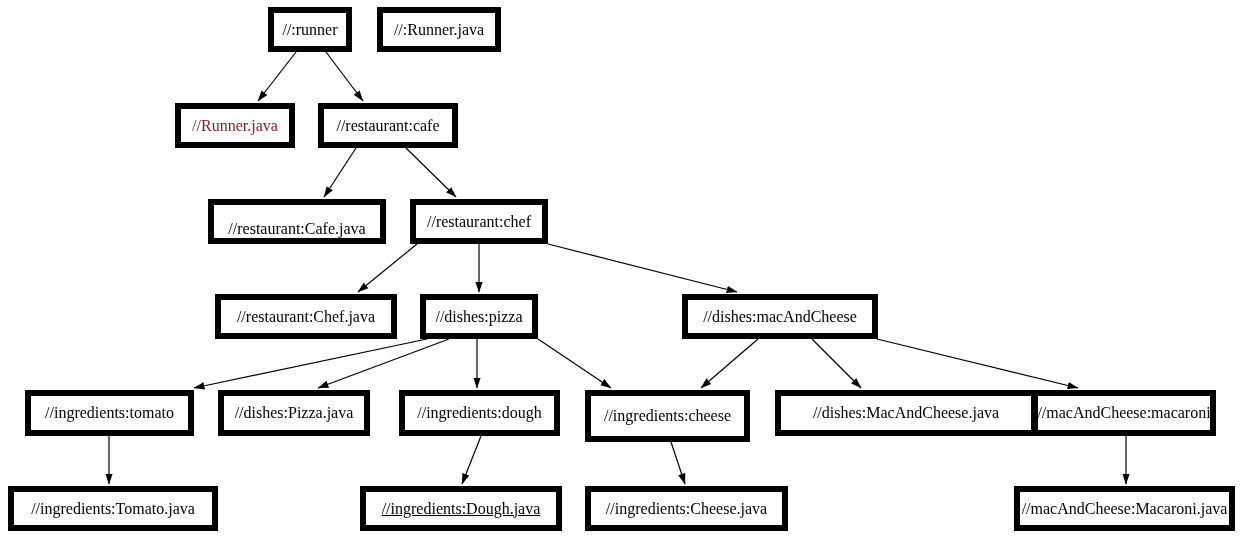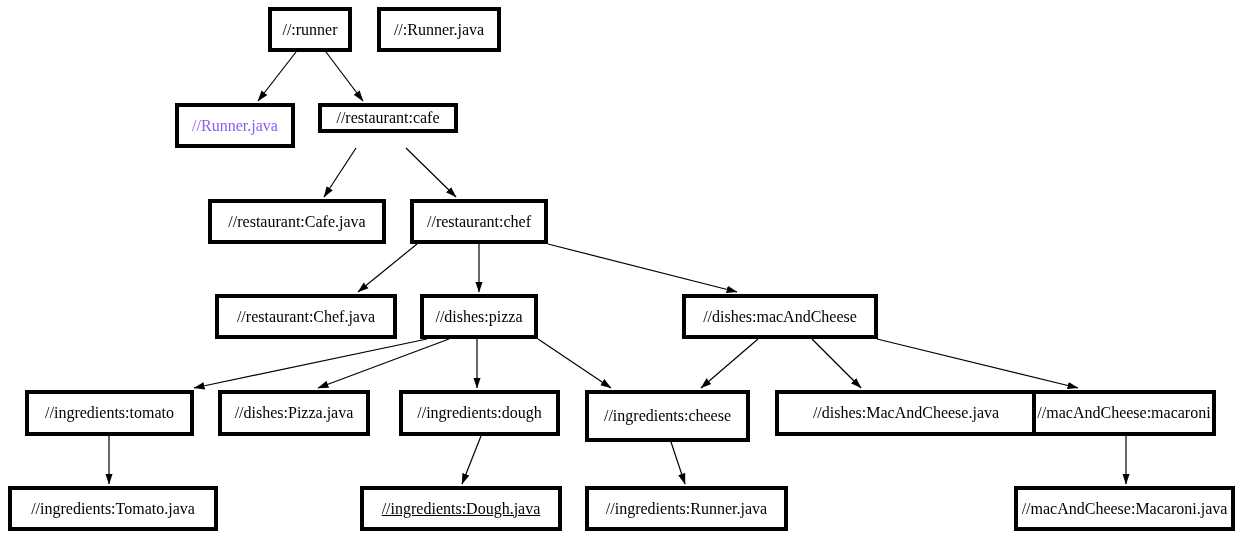--- a/index.html
+++ b/index.html
@@ -20,21 +20,21 @@
     left: 0;
     top: 0;
     width: 1242px;
     height: 539px;
     pointer-events: none;
   }
   .node {
     position: absolute;
     box-sizing: border-box;
     background: #ffffff;
-    border: 4px solid #ec4899;
+    border: 6px solid #ec4899;
     display: flex;
     align-items: center;
     justify-content: center;
     white-space: nowrap;
   }
   .node span {
     font-size: 16px;
     color: #000000;
     letter-spacing: 0px;
   }
@@ -71,26 +71,26 @@
       </g>
   </svg>
   <div id="nodes-layer">
       <div class="node" style="left: 268px; top: 7px; width: 84px; height: 45px; background: rgb(255, 255, 255); border-color: rgb(0, 0, 0);">
         <span style="color: rgb(0, 0, 0);">//:runner</span>
       </div>
       <div class="node" style="left: 377px; top: 7px; width: 124px; height: 45px; background: rgb(255, 255, 255); border-color: rgb(0, 0, 0);">
         <span style="color: rgb(0, 0, 0);">//:Runner.java</span>
       </div>
       <div class="node" style="left: 175px; top: 103px; width: 120px; height: 45px; background: rgb(255, 255, 255); border-color: rgb(0, 0, 0);">
-        <span style="color: #8b5cf6;">//Runner.java</span>
+        <span style="color: #7f1d1d;">//Runner.java</span>
       </div>
-      <div class="node" style="left: 318px; top: 103px; width: 140px; height: 30px; background: rgb(255, 255, 255); border-color: rgb(0, 0, 0);">
+      <div class="node" style="left: 318px; top: 103px; width: 140px; height: 45px; background: rgb(255, 255, 255); border-color: rgb(0, 0, 0);">
         <span style="color: rgb(0, 0, 0);">//restaurant:cafe</span>
       </div>
-      <div class="node" style="left: 208px; top: 199px; width: 178px; height: 45px; background: rgb(255, 255, 255); border-color: rgb(0, 0, 0);">
+      <div class="node" style="left: 208px; top: 199px; width: 178px; height: 45px; background: rgb(255, 255, 255); border-color: rgb(0, 0, 0); align-items: flex-end;">
         <span style="color: rgb(0, 0, 0);">//restaurant:Cafe.java</span>
       </div>
       <div class="node" style="left: 410px; top: 199px; width: 138px; height: 45px; background: rgb(255, 255, 255); border-color: rgb(0, 0, 0);">
         <span style="color: rgb(0, 0, 0);">//restaurant:chef</span>
       </div>
       <div class="node" style="left: 215px; top: 294px; width: 182px; height: 45px; background: rgb(255, 255, 255); border-color: rgb(0, 0, 0);">
         <span style="color: rgb(0, 0, 0);">//restaurant:Chef.java</span>
       </div>
       <div class="node" style="left: 420px; top: 294px; width: 118px; height: 45px; background: rgb(255, 255, 255); border-color: rgb(0, 0, 0);">
         <span style="color: rgb(0, 0, 0);">//dishes:pizza</span>
@@ -116,19 +116,19 @@
       <div class="node" style="left: 1032px; top: 390px; width: 184px; height: 46px; background: rgb(255, 255, 255); border-color: rgb(0, 0, 0);">
         <span style="color: rgb(0, 0, 0);">//macAndCheese:macaroni</span>
       </div>
       <div class="node" style="left: 8px; top: 486px; width: 210px; height: 45px; background: rgb(255, 255, 255); border-color: rgb(0, 0, 0);">
         <span style="color: rgb(0, 0, 0);">//ingredients:Tomato.java</span>
       </div>
       <div class="node" style="left: 360px; top: 486px; width: 202px; height: 45px; background: rgb(255, 255, 255); border-color: rgb(0, 0, 0);">
         <span style="color: rgb(0, 0, 0); text-decoration: underline;">//ingredients:Dough.java</span>
       </div>
       <div class="node" style="left: 585px; top: 486px; width: 203px; height: 45px; background: rgb(255, 255, 255); border-color: rgb(0, 0, 0);">
-        <span style="color: rgb(0, 0, 0);">//ingredients:Runner.java</span>
+        <span style="color: rgb(0, 0, 0);">//ingredients:Cheese.java</span>
       </div>
       <div class="node" style="left: 1014px; top: 486px; width: 221px; height: 45px; background: rgb(255, 255, 255); border-color: rgb(0, 0, 0);">
         <span style="color: rgb(0, 0, 0);">//macAndCheese:Macaroni.java</span>
       </div>
     </div>
 </div>
 
 </body></html>

